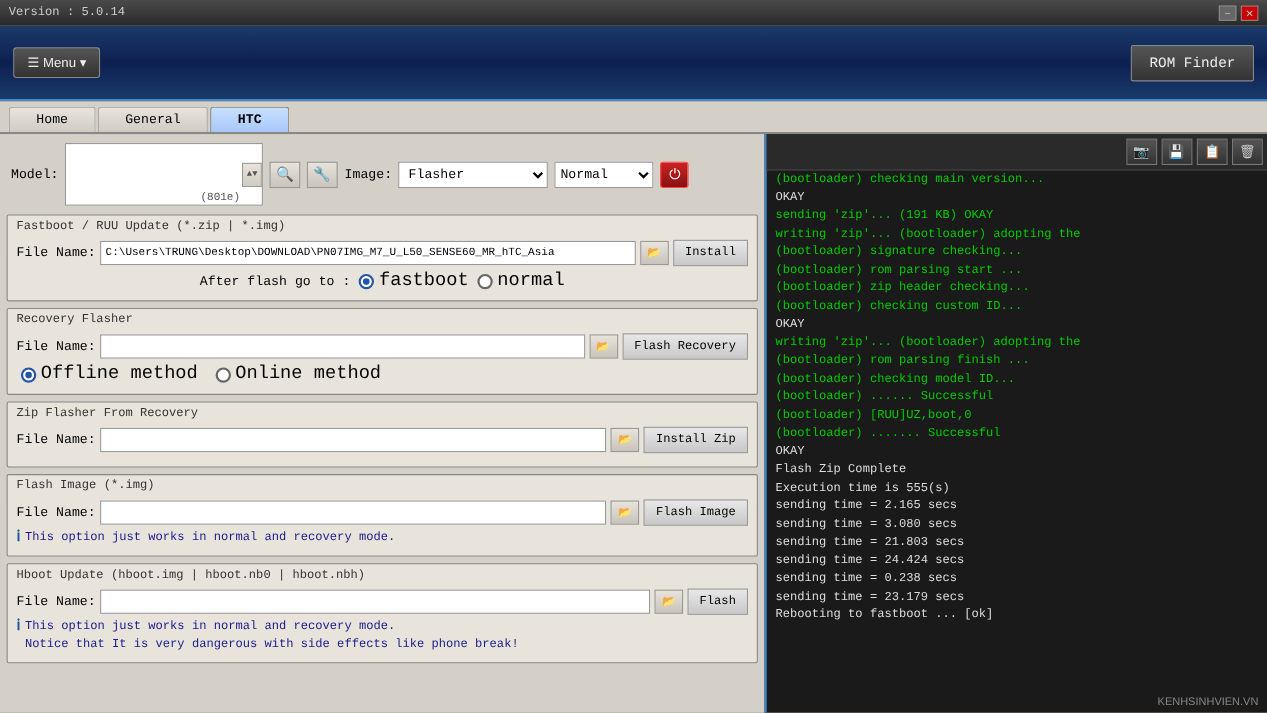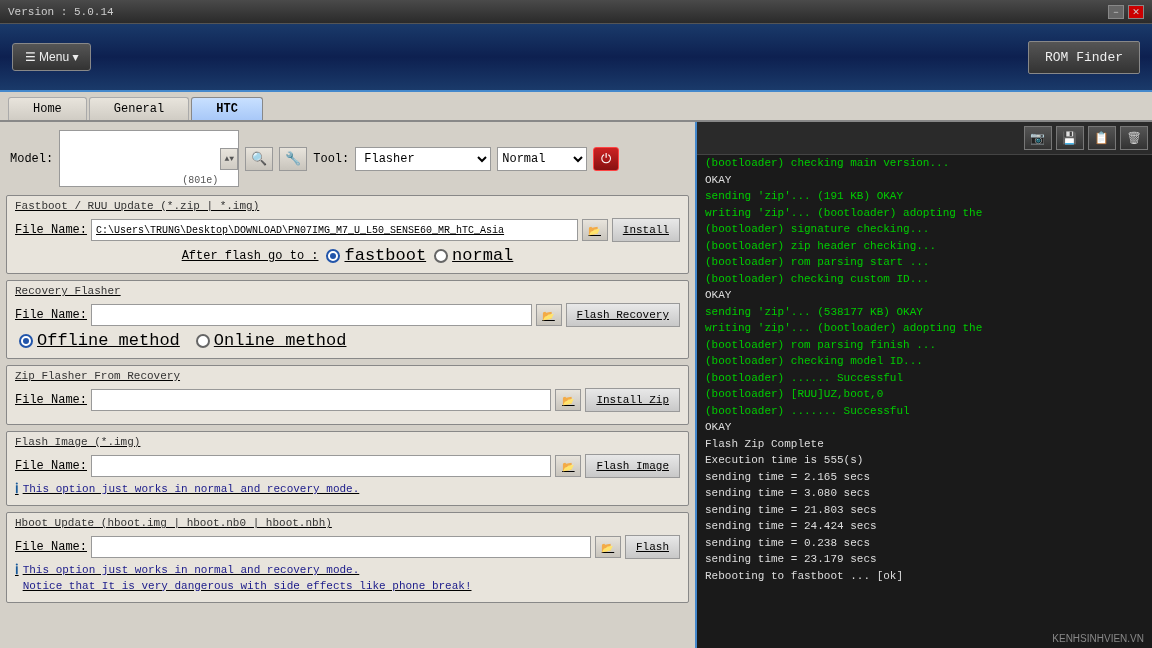--- a/index.html
+++ b/index.html
@@ -211,21 +211,20 @@
     }
 
     
     .section {
       border: 1px solid #888;
       background: #e8e4dc;
       margin-bottom: 6px;
       border-radius: 2px;
       padding: 4px 8px 8px;
       position: relative;
-      text-decoration: underline;
     }
     .section-title {
       font-size: 11px;
       color: #333;
       margin-bottom: 6px;
       font-weight: normal;
     }
     .field-row {
       display: flex;
       align-items: center;
@@ -409,21 +408,21 @@
         <input class="model-input" type="text" value="" style="border: none; outline: none; width: 120px; height: 20px; font-family: &quot;Courier New&quot;, monospace; font-size: 12px; padding: 0px 4px;">
         <span style="font-size:10px; color:#555; padding:0 2px; cursor:default;margin-top:44px;">(801e)</span>
         <div class="model-spinner" style="font-size:8px; color:#555;">▲▼</div>
       </div>
       <button class="search-btn">
         <span style="font-size:13px;">🔍</span>
       </button>
       <button class="wrench-btn">
         <span style="font-size:13px;">🔧</span>
       </button>
-      <span class="label-text">Tool:</span>
+      <span class="label-text">Image:</span>
       <select class="tool-select">
         <option>Flasher</option>
         <option>Recovery</option>
         <option>ADB</option>
       </select>
       <select class="normal-select">
         <option>Normal</option>
         <option>Fast</option>
         <option>Slow</option>
       </select>
@@ -541,25 +540,24 @@
       <button class="log-tool-btn">
         <span>🗑</span>
       </button>
     </div>
     <div id="log-content">
     <span class="log-line log-green">(bootloader) checking main version...</span>
         <span class="log-line log-white">OKAY</span>
         <span class="log-line log-green">sending 'zip'... (191 KB) OKAY</span>
         <span class="log-line log-green">writing 'zip'... (bootloader) adopting the</span>
         <span class="log-line log-green">(bootloader) signature checking...</span>
+        <span class="log-line log-green">(bootloader) rom parsing start ...</span>
         <span class="log-line log-green">(bootloader) zip header checking...</span>
-        <span class="log-line log-green">(bootloader) rom parsing start ...</span>
         <span class="log-line log-green">(bootloader) checking custom ID...</span>
         <span class="log-line log-white">OKAY</span>
-        <span class="log-line log-green">sending 'zip'... (538177 KB) OKAY</span>
         <span class="log-line log-green">writing 'zip'... (bootloader) adopting the</span>
         <span class="log-line log-green">(bootloader) rom parsing finish ...</span>
         <span class="log-line log-green">(bootloader) checking model ID...</span>
         <span class="log-line log-green">(bootloader) ...... Successful</span>
         <span class="log-line log-green">(bootloader) [RUU]UZ,boot,0</span>
         <span class="log-line log-green">(bootloader) ....... Successful</span>
         <span class="log-line log-white">OKAY</span>
         <span class="log-line log-white">Flash Zip Complete</span>
         <span class="log-line log-white">Execution time is 555(s)</span>
         <span class="log-line log-white">sending time = 2.165 secs</span>

